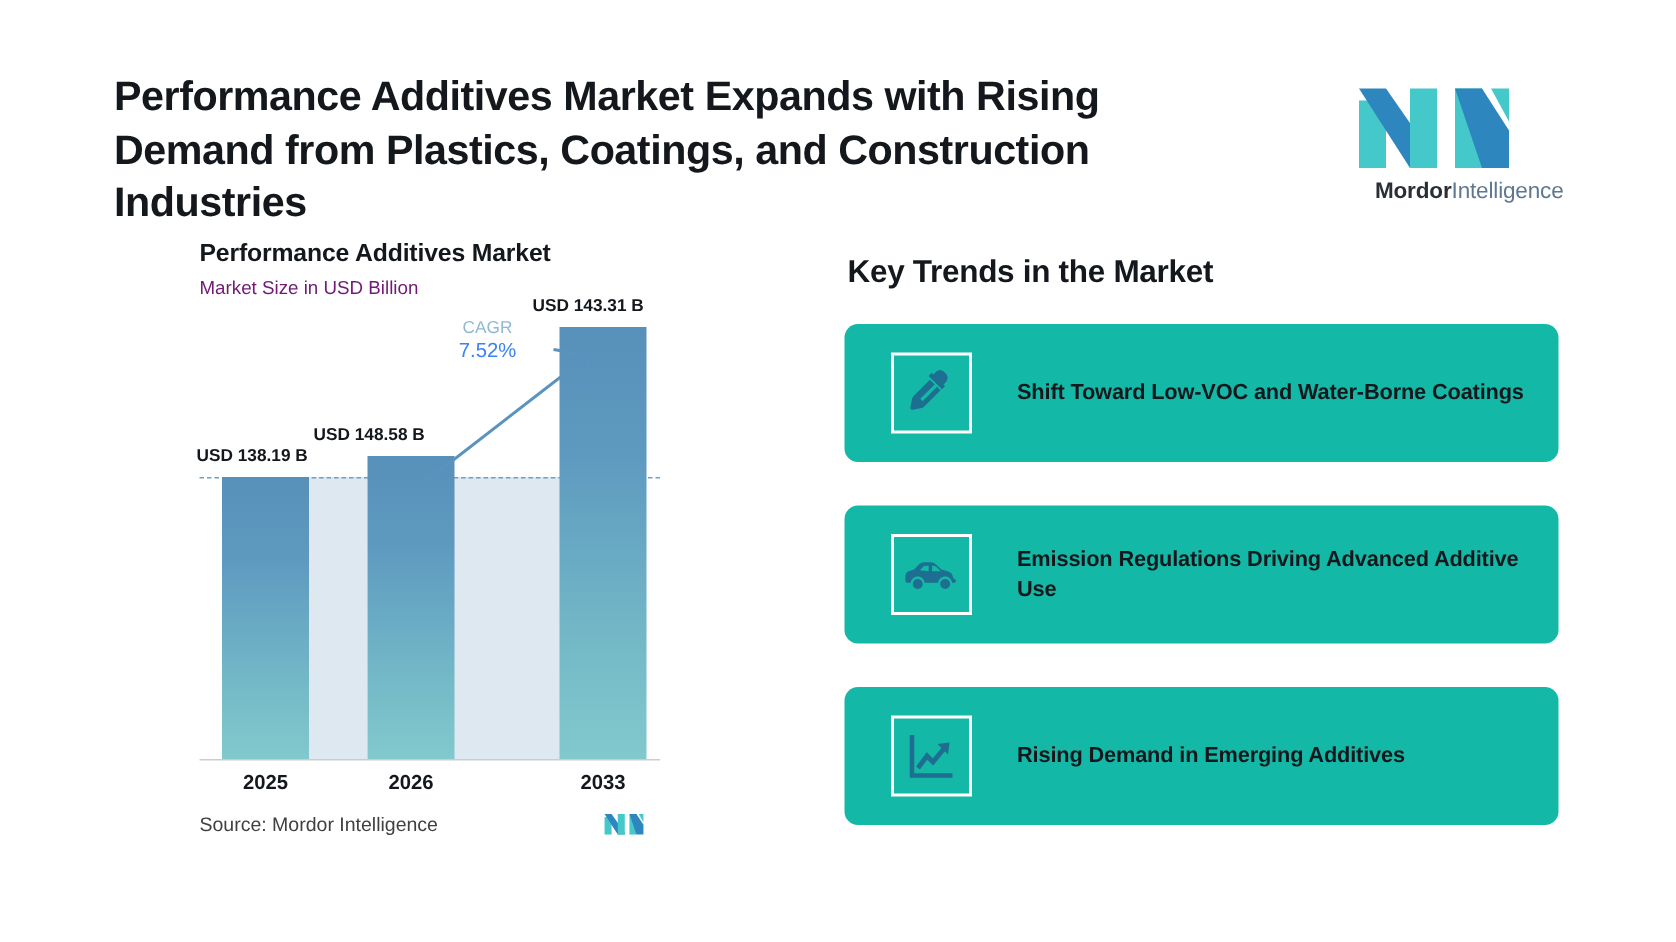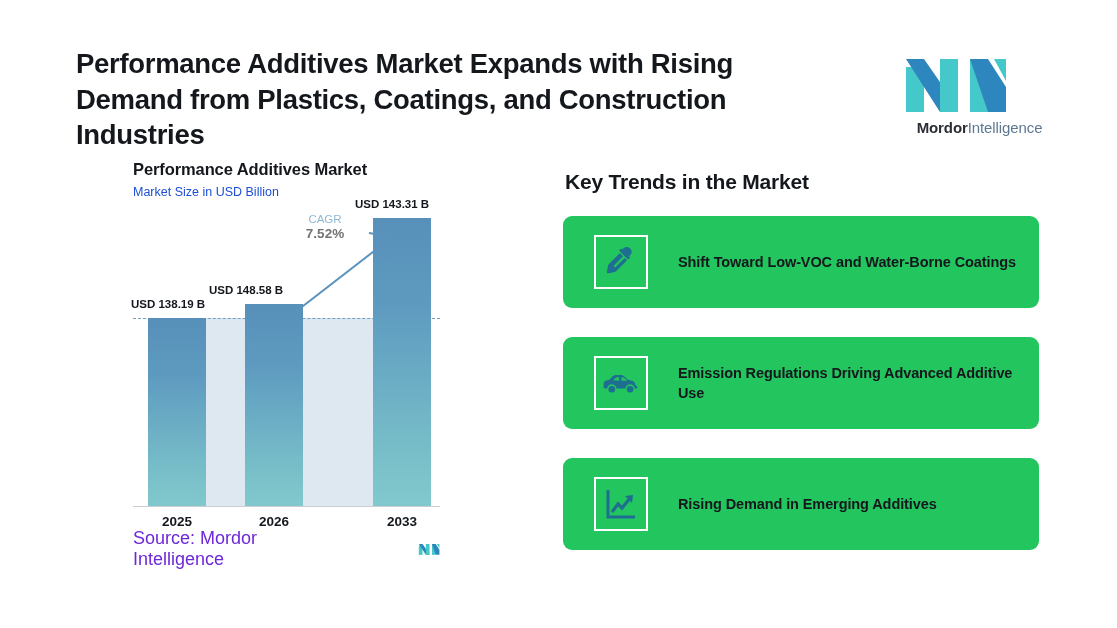--- a/index.html
+++ b/index.html
@@ -37,21 +37,21 @@
   .logo-word .l{font-weight:normal;color:#5d7890;}
 
   
   #chart-panel{
     position:absolute;left:133px;top:160px;width:320px;height:410px;
   }
   #chart-title{
     font-size:16.5px;font-weight:bold;color:#14181d;margin:0;letter-spacing:-0.1px;
   }
   #chart-subtitle{
-    font-size:12.5px;font-weight:normal;color:#1d4ed8;margin:6px 0 0 0;
+    font-size:12.5px;font-weight:normal;color:#701a75;margin:6px 0 0 0;
   }
   #plot{
     position:absolute;left:0px;top:58px;width:307px;height:288px;
   }
   
   .band{position:absolute;background:#dde8f1;}
   .bar{position:absolute;background:linear-gradient(to bottom,#5790b9 0%,#5e9ac0 30%,#76bcc8 78%,#81c9cd 100%);}
   .bar-label{
     position:absolute;font-size:11.5px;font-weight:bold;color:#14181d;white-space:nowrap;
   }
@@ -62,39 +62,39 @@
   #axis-line{
     position:absolute;left:0px;top:288px;width:307px;height:1.4px;background:#c9cdd2;
   }
   .x-tick{
     position:absolute;top:296px;font-size:13.5px;font-weight:bold;color:#14181d;
     text-align:center;
   }
   
   #cagr-box{position:absolute;left:163px;top:-6px;width:58px;text-align:center;}
   #cagr-label{font-size:11.5px;color:#8fb8d4;line-height:14px;}
-  #cagr-value{font-size:13.5px;font-weight:bold;color:#737373;line-height:16px;}
+  #cagr-value{font-size:13.5px;font-weight:normal;color:#3b82f6;line-height:16px;}
   #cagr-arrow{position:absolute;left:150px;top:10px;}
   
   #source-row{
     position:absolute;left:0px;top:378px;width:307px;height:22px;
     display:flex;align-items:center;
   }
-  #source-text{font-size:18px;color:#6d28d9;}
+  #source-text{font-size:13px;color:#404040;}
   #source-logo{margin-left:110px;width:28px;height:18px;display:block;}
 
   
   #trends{
     position:absolute;left:563px;top:170px;width:478px;
   }
   #trends-heading{
     font-size:21px;font-weight:bold;color:#14181d;margin:0 0 22px 2px;letter-spacing:-0.2px;
   }
   .trend-card{
-    position:relative;width:476px;height:92px;background:#22c55e;border-radius:9px;
+    position:relative;width:476px;height:92px;background:#14b8a6;border-radius:9px;
     display:flex;align-items:center;margin-bottom:29px;
   }
   .trend-icon-box{
     width:54px;height:54px;margin-left:31px;border:2.5px solid #ffffff;
     box-sizing:border-box;display:flex;align-items:center;justify-content:center;
     flex:0 0 auto;
   }
   .trend-icon-box svg{display:block;}
   .trend-text{
     margin-left:30px;margin-right:22px;

